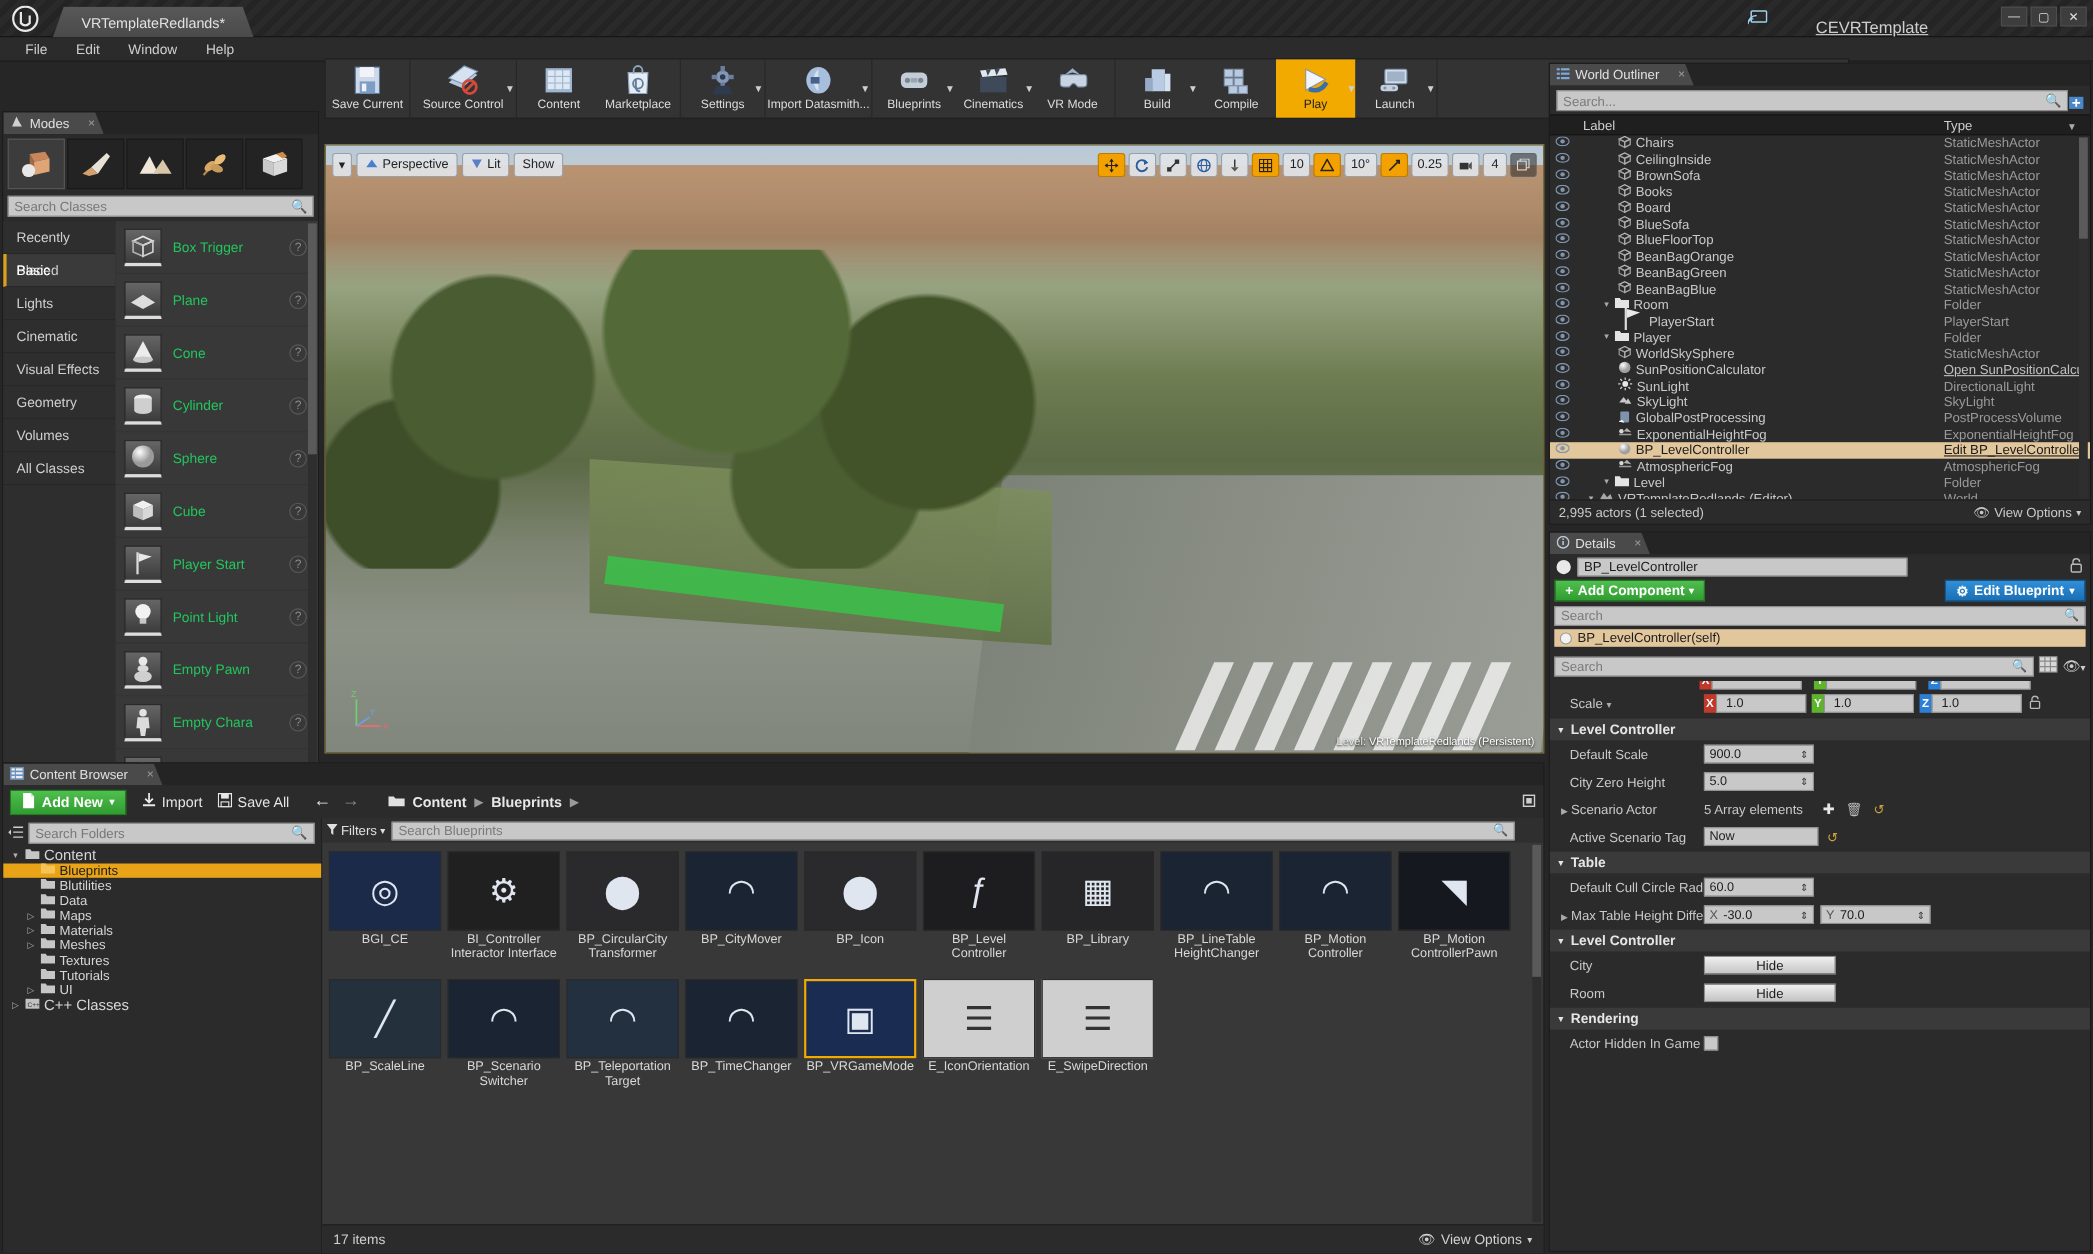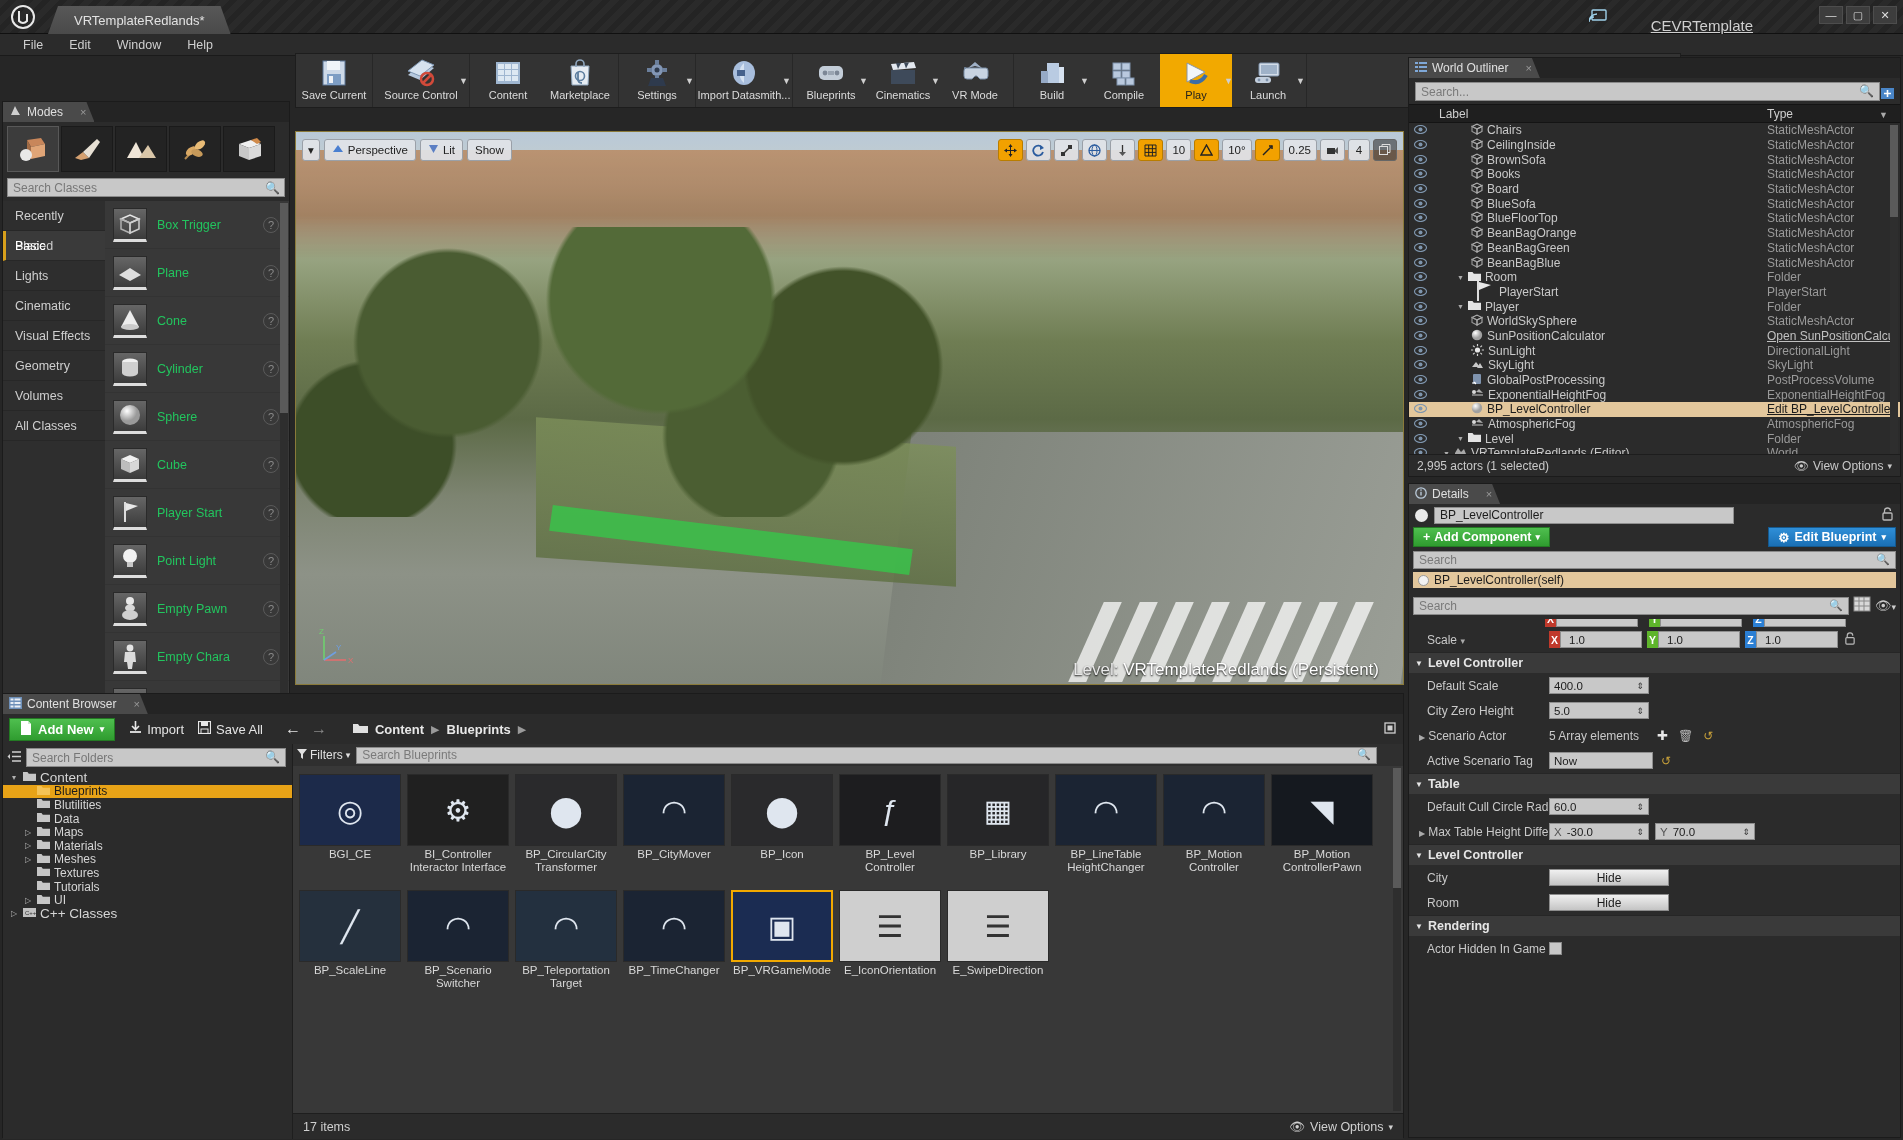--- a/index.html
+++ b/index.html
@@ -106,21 +106,21 @@
   .vpcross i { position:absolute; top:0; width:18px; height:80px; background:rgba(255,255,255,.72); }
   .vp-toolbar { position:absolute; left:6px; top:6px; height:24px; display:flex; align-items:center; gap:4px; }
   .vpbtn { height:22px; background:rgba(225,228,232,.92); border:1px solid #9aa0a8; border-radius:3px;
     display:flex; align-items:center; gap:4px; padding:0 7px; font-size:11.5px; color:#222; }
   .vpbtn.sq { padding:0 5px; }
   .vp-toolbar-right { position:absolute; right:6px; top:6px; height:24px; display:flex; align-items:center; gap:3px; }
   .vptog { height:22px; min-width:22px; padding:0 5px; border:1px solid #9aa0a8; border-radius:3px;
     background:rgba(225,228,232,.92); color:#222; font-size:11.5px;
     display:flex; align-items:center; justify-content:center; gap:2px; }
   .vptog.on { background:#f2a100; border-color:#b97d00; }
-  .vp-status { position:absolute; right:24px; bottom:4px; font-size:17px; color:#e9e9e9;
+  .vp-status { position:absolute; right:8px; bottom:4px; font-size:10px; color:#e9e9e9;
     text-shadow:0 1px 2px #000; }
   .vp-status b { font-weight:normal; color:#fff; }
   .vpaxis { position:absolute; left:22px; bottom:18px; width:40px; height:40px; }
 
   
   #outliner { left:1408px; top:57px; width:493px; height:420px; }
   .ol-search { margin:4px 20px 3px 6px; height:19px; background:#c8c8c8; border:1px solid #8a8a8a;
     color:#7a7a7a; font-size:12px; display:flex; align-items:center; padding:0 5px; position:relative; }
   .ol-addbtn { position:absolute; right:4px; top:27px; width:16px; height:16px; color:#5aa0e0; font-size:15px; }
   .ol-head { display:flex; height:19px; background:#1f1f1f; border-top:1px solid #141414;
@@ -1245,21 +1245,21 @@
       </div>
     </div>
     <div id="det-sections">
         <div class="pgroup">
           <span style="font-size:8px;">▼</span>
           <span>Level Controller</span>
         </div>
         <div class="prow">
           <span class="lbl"><span>Default Scale</span></span>
           <span class="numfield">
-            <span>400.0</span>
+            <span>900.0</span>
             <span class="spin">⇕</span>
           </span>
         </div>
         <div class="prow">
           <span class="lbl"><span>City Zero Height</span></span>
           <span class="numfield">
             <span>5.0</span>
             <span class="spin">⇕</span>
           </span>
         </div>

